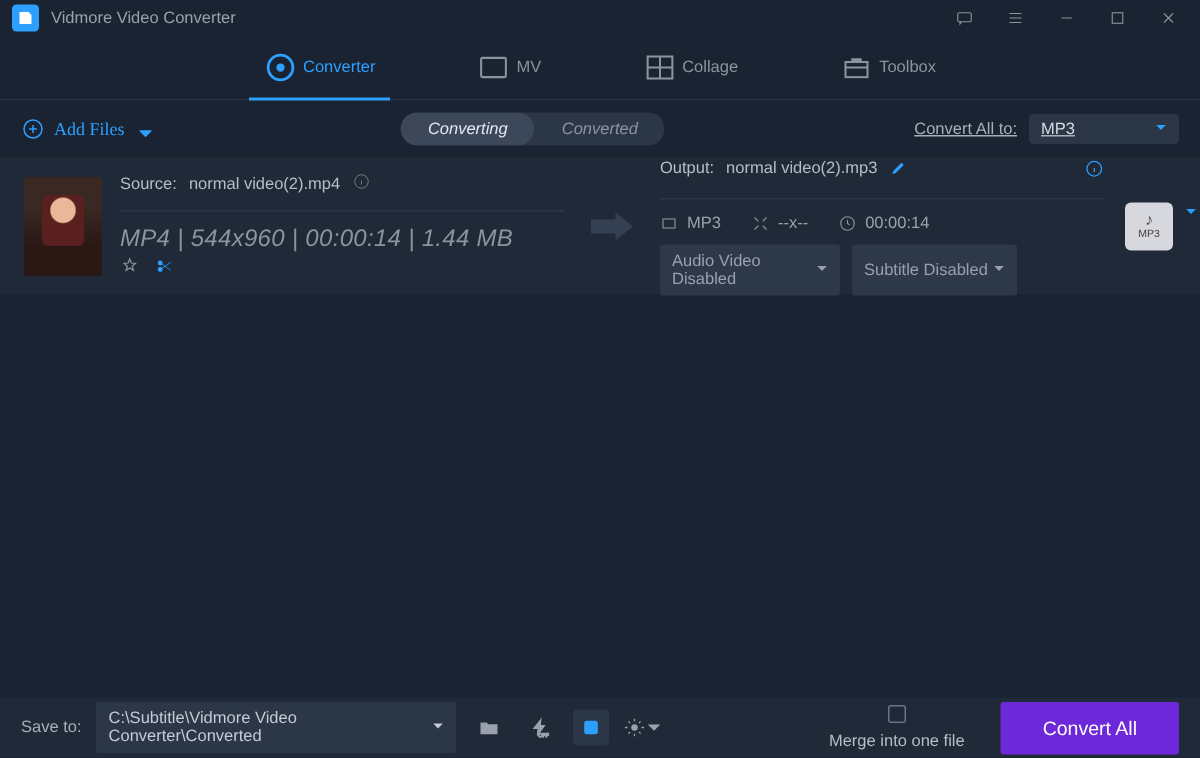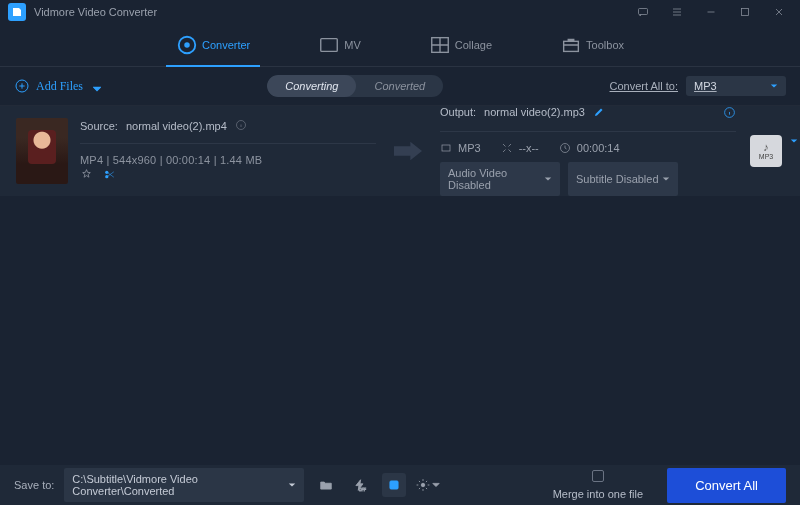--- a/index.html
+++ b/index.html
@@ -97,21 +97,21 @@
   .thumb::after {
     content:""; position:absolute; left:12px; top:12px; width:28px; height:34px;
     background: radial-gradient(circle at 50% 30%, #e8b898 0 8px, transparent 9px),
                 linear-gradient(#5a1f1f, #5a1f1f);
     border-radius: 4px;
   }
   .src-col { flex: 1; }
   .src-line { display:flex; align-items:center; gap:8px; color:#b6bdc9; font-size:11px; margin-bottom:10px;}
   .src-line svg { width:12px; height:12px; fill:#8c939f;}
   .divider-line { height:1px; background:#2d3747; margin: 0 0 10px 0;}
-  .meta { color:#8c939f; font-size:11px; letter-spacing:0.2px; margin-bottom: 2px;}
+  .meta { color:#8c939f; font-size:16px; letter-spacing:0.2px; margin-bottom: 2px; font-style: italic;}
   .mini-icons { display:flex; gap:10px; }
   .mini-icons span { color:#8c939f; cursor:pointer; }
   .mini-icons svg { width:13px; height:13px; }
   .arrow-block { width:40px; display:flex; align-items:center; justify-content:center;}
   .arrow-block svg { width:28px; height:20px; fill:#343f52; }
   .out-col { flex: 1; }
   .out-line { display:flex; align-items:flex-start; gap:8px; color:#b6bdc9; font-size:11px; margin-bottom:10px;}
   .out-line .edit-icon svg{ width:12px; height:12px; fill:#2da0ff;}
   .out-line .info-icon { margin-left:auto; }
   .out-line .info-icon svg{ width:13px; height:13px; fill:none; stroke:#2da0ff; stroke-width:1.5;}
@@ -151,21 +151,21 @@
   .bb-icon {
     width:24px; height:24px; display:flex; align-items:center; justify-content:center;
     cursor:pointer; color:#9aa1ad; border-radius:3px;
   }
   .bb-icon.boxed { background:#2b3646; }
   .bb-icon.accent { color:#2da0ff; }
   .bb-icon svg { width:14px; height:14px; fill:currentColor; stroke:currentColor;}
   .merge { display:flex; align-items:center; gap:6px; margin-left:auto; font-size:11px; color:#b6bdc9;flex-direction:column;}
   .merge .cb { width:12px; height:12px; border:1px solid #6a7383; border-radius:2px;}
   .convert-btn {
-    background:#1d4ed8; color:#fff; font-size:13px;
+    background:#6d28d9; color:#fff; font-size:13px;
     padding:10px 28px; border:none; border-radius:2px;
     cursor:pointer; margin-left:14px;
   }
   .chev { display:inline-block; }
   .chev svg { width:8px; height:8px; fill:currentColor; }
 </style>
 </head>
 <body>
 
 <div class="titlebar">

